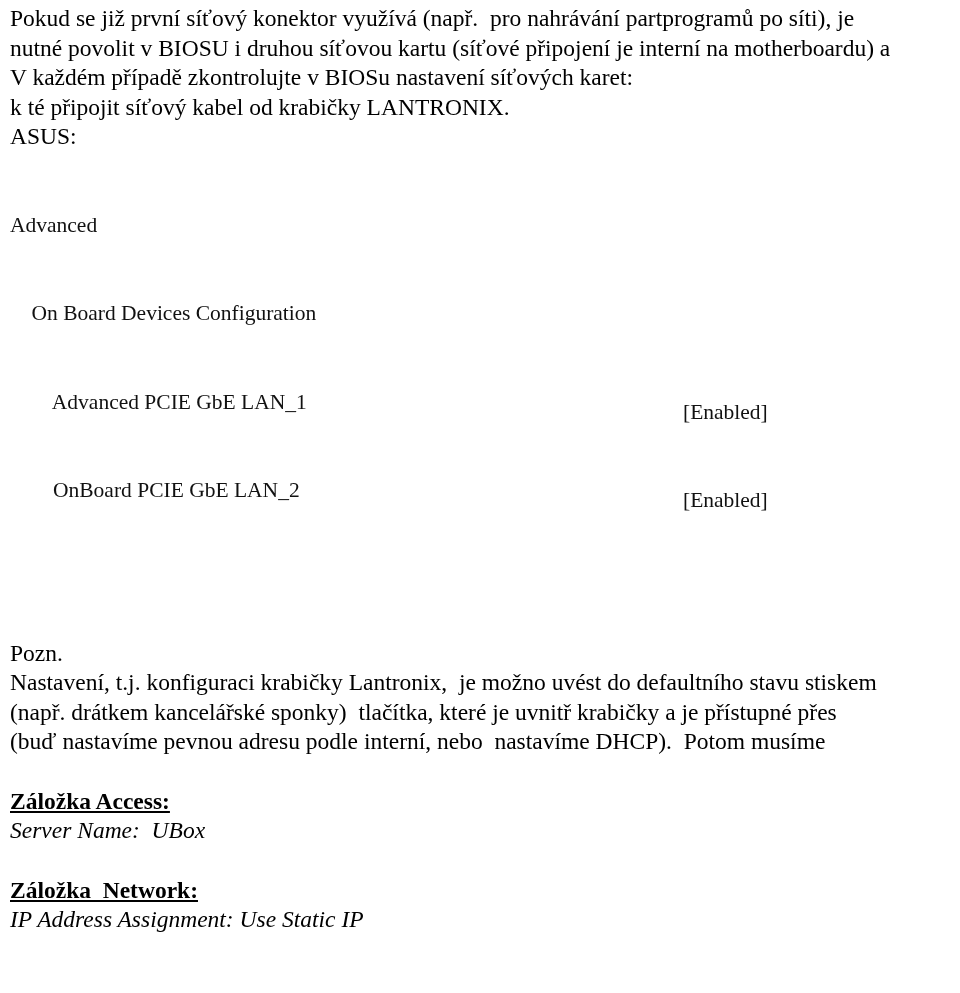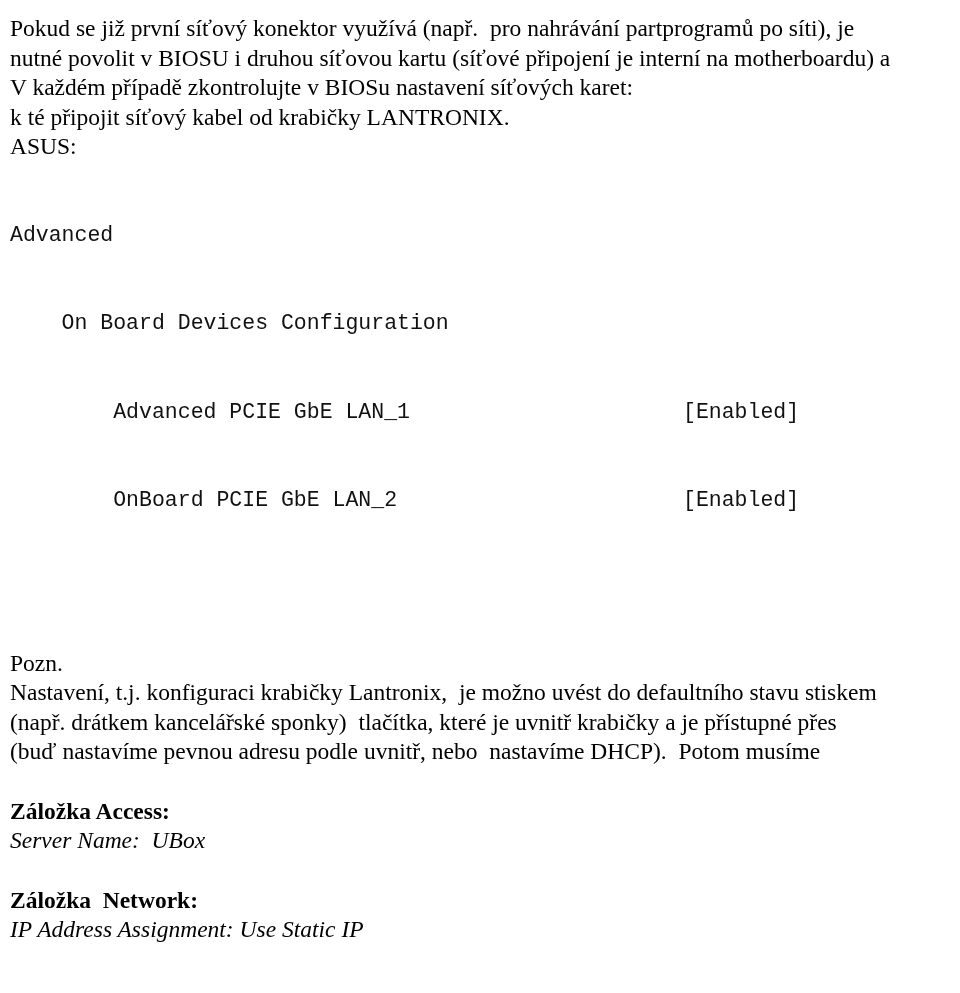--- a/index.html
+++ b/index.html
@@ -27,55 +27,56 @@
     font-family: "Liberation Serif", "DejaVu Serif", serif;
     font-size: 23.5px;
     line-height: 29.5px;
     color: #000;
     margin: 0;
     padding: 0 8px 0 10px;
     text-align: left;
   }
   .para .ln { display: block; white-space: pre; }
 
-  .lead { margin-top: 14px; }
+  .lead { margin-top: 4px; }
 
   
   .bios {
-    font-family: Liberation Mono, monospace;
+    font-family: Liberation Serif, serif;
     font-size: 21.5px;
     line-height: 29.5px;
     color: #111;
     margin: 0;
     padding-left: 10px;
     white-space: pre;
   }
   .bios .brow { display: block; white-space: pre; }
 
   .bios-row {
     display: block;
     white-space: pre;
     position: relative;
   }
   .bios-val {
     position: absolute;
     left: 673px;
-    top: 0;
+    top: 10px;
     text-align: right;
   }
 
   
   .heading {
     font-family: "Liberation Serif", "DejaVu Serif", serif;
     font-weight: bold;
     font-size: 23.5px;
     line-height: 29.5px;
     padding-left: 10px;
     margin: 0;
     white-space: pre;
+    text-decoration: underline;
   }
 
   .kv {
     font-family: "Liberation Serif", "DejaVu Serif", serif;
     font-size: 23.5px;
     line-height: 29.5px;
     padding-left: 10px;
     margin: 0;
     white-space: pre;
     font-style: italic;
@@ -107,21 +108,21 @@
   </div>
 
   <div class="gap-xl"></div>
 
   <div class="para">
     <span class="ln">Pozn.</span>
   </div>
   <div class="para">
     <span class="ln">Nastavení, t.j. konfiguraci krabičky Lantronix,  je možno uvést do defaultního stavu stiskem</span>
     <span class="ln">(např. drátkem kancelářské sponky)  tlačítka, které je uvnitř krabičky a je přístupné přes</span>
-    <span class="ln">(buď nastavíme pevnou adresu podle uvnitř, nebo  nastavíme DHCP).  Potom musíme</span>
+    <span class="ln">(buď nastavíme pevnou adresu podle interní, nebo  nastavíme DHCP).  Potom musíme</span>
   </div>
 
   <div class="gap-md"></div>
 
   <div class="heading">Záložka Access:</div>
   <div class="kv">Server Name:  UBox</div>
 
   <div class="gap-md"></div>
 
   <div class="heading">Záložka  Network:</div>

